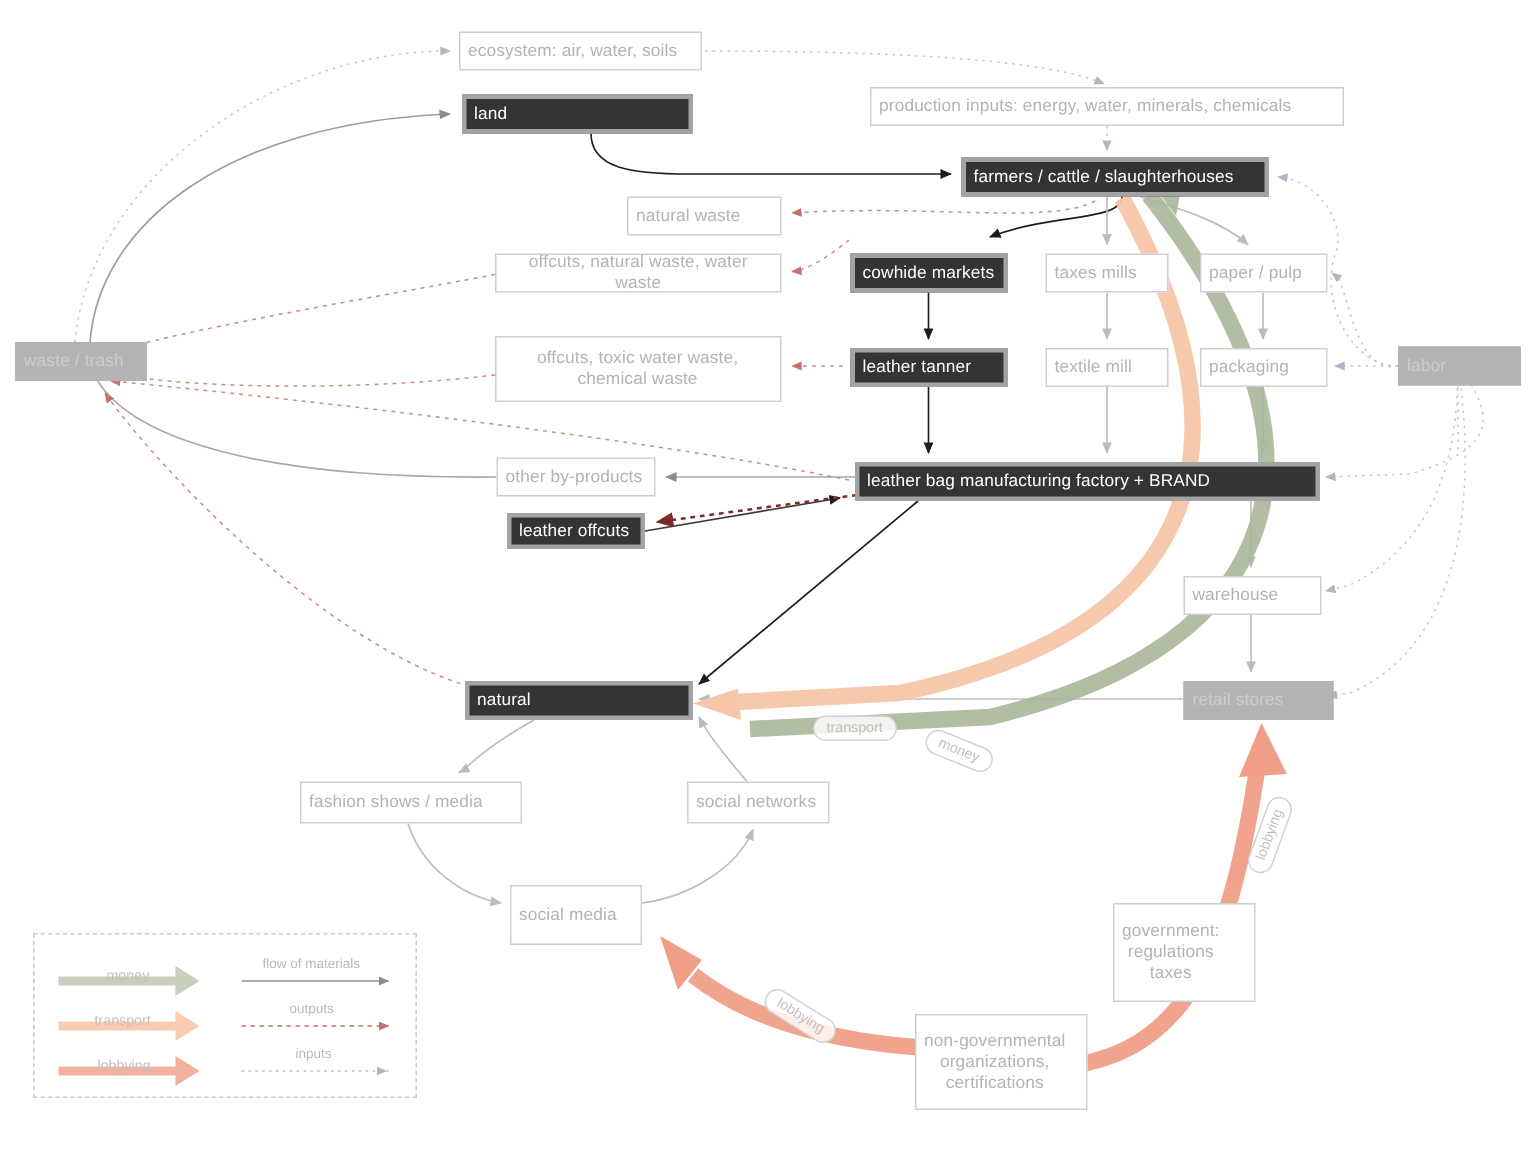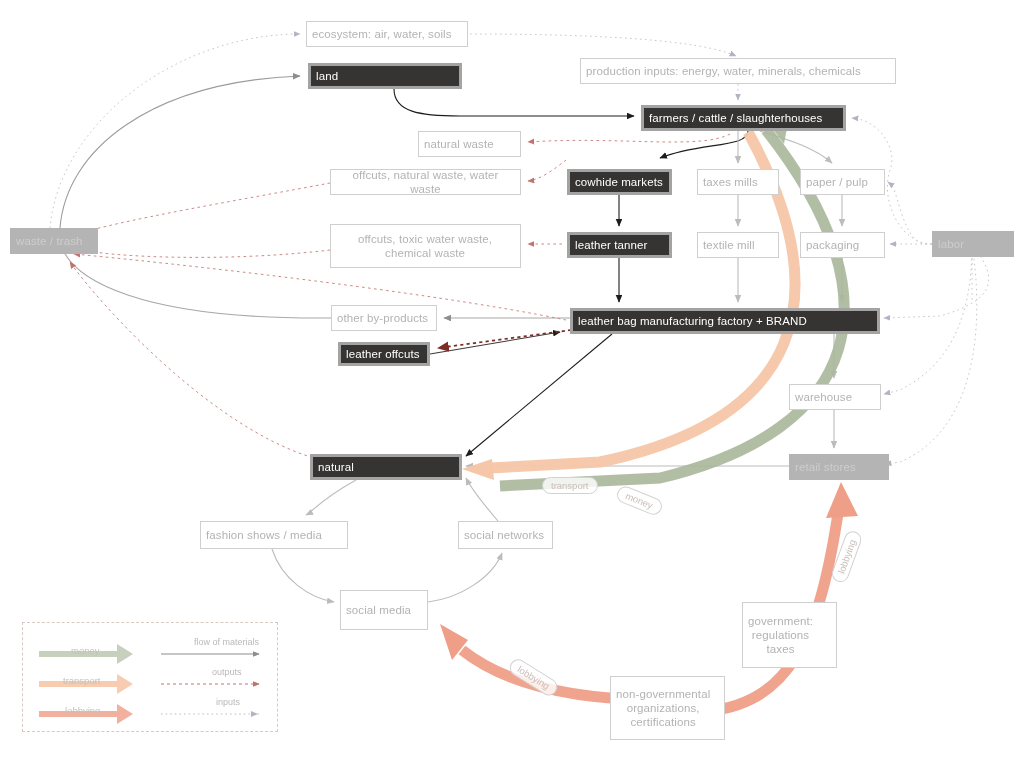--- a/index.html
+++ b/index.html
@@ -11,21 +11,21 @@
         justify-content:flex-start;text-align:center;line-height:1.22;
         font-size:11.5px;letter-spacing:.1px;}
   .node.dark{background:#363432;color:#ffffff;border:3px solid #a3a3a3;}
   .node.light{background:#ffffff;color:#b3b3b3;border:1px solid #cfcfcf;}
   .node.gray{background:#b4b4b4;color:#cdcdcd;border:1px solid #b4b4b4;}
   .node span{display:block;padding:0 5px;}
   
   #legend{position:absolute;left:22px;top:622px;width:256px;height:110px;
           border:1px dashed #d8c9c4;box-sizing:border-box;}
   .lg-label{position:absolute;font-size:9.5px;color:#c9c0bb;}
-  .lg-key{position:absolute;font-size:9px;color:#b9b9b9;margin-left:19px;}
+  .lg-key{position:absolute;font-size:9px;color:#b9b9b9;}
   .badge{position:absolute;border:1px solid #d2d2d2;border-radius:9px;
          background:rgba(255,255,255,.82);color:#c8bdb7;font-size:9.5px;
          padding:2px 8px;white-space:nowrap;}
 </style>
 </head>
 <body>
 
 <div id="stage">
 
   <svg class="layer" viewBox="0 0 1024 768" xmlns="http://www.w3.org/2000/svg">

